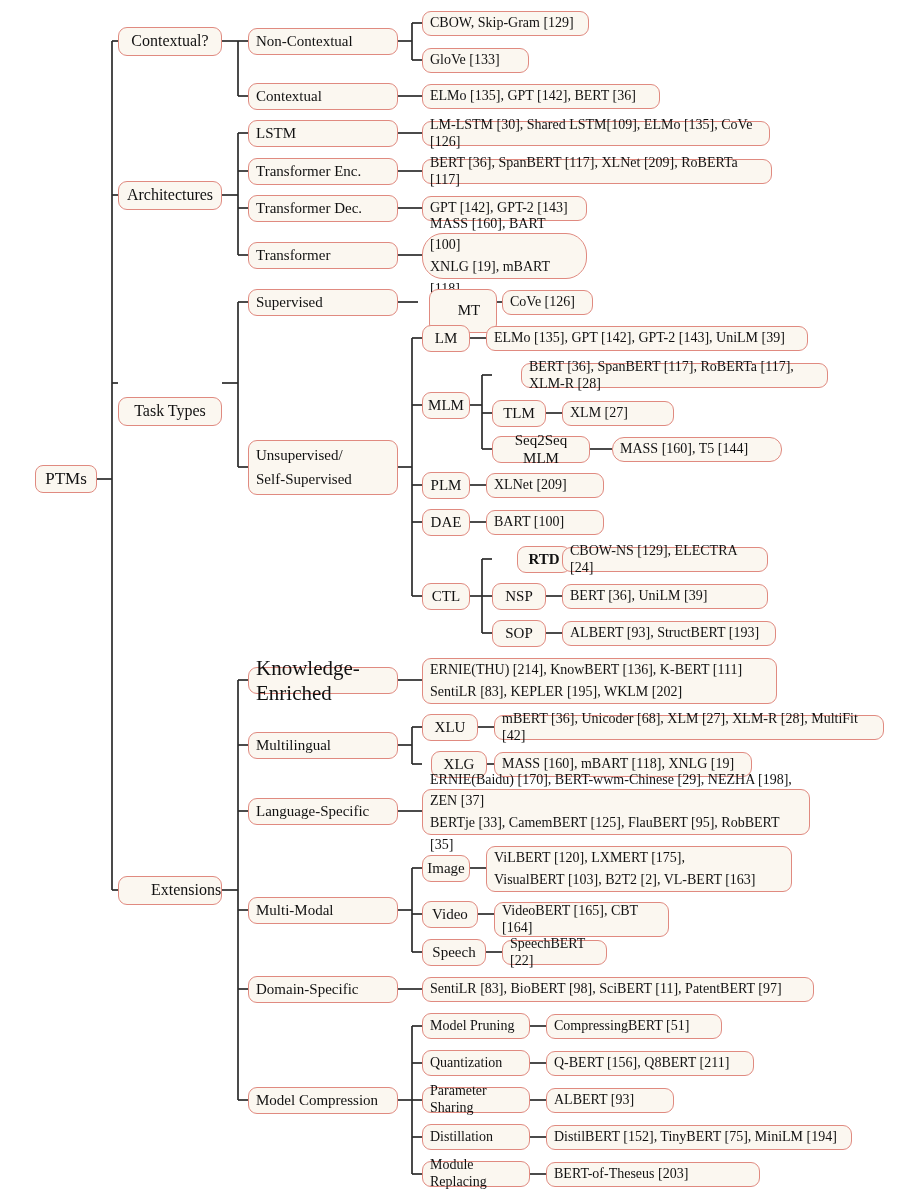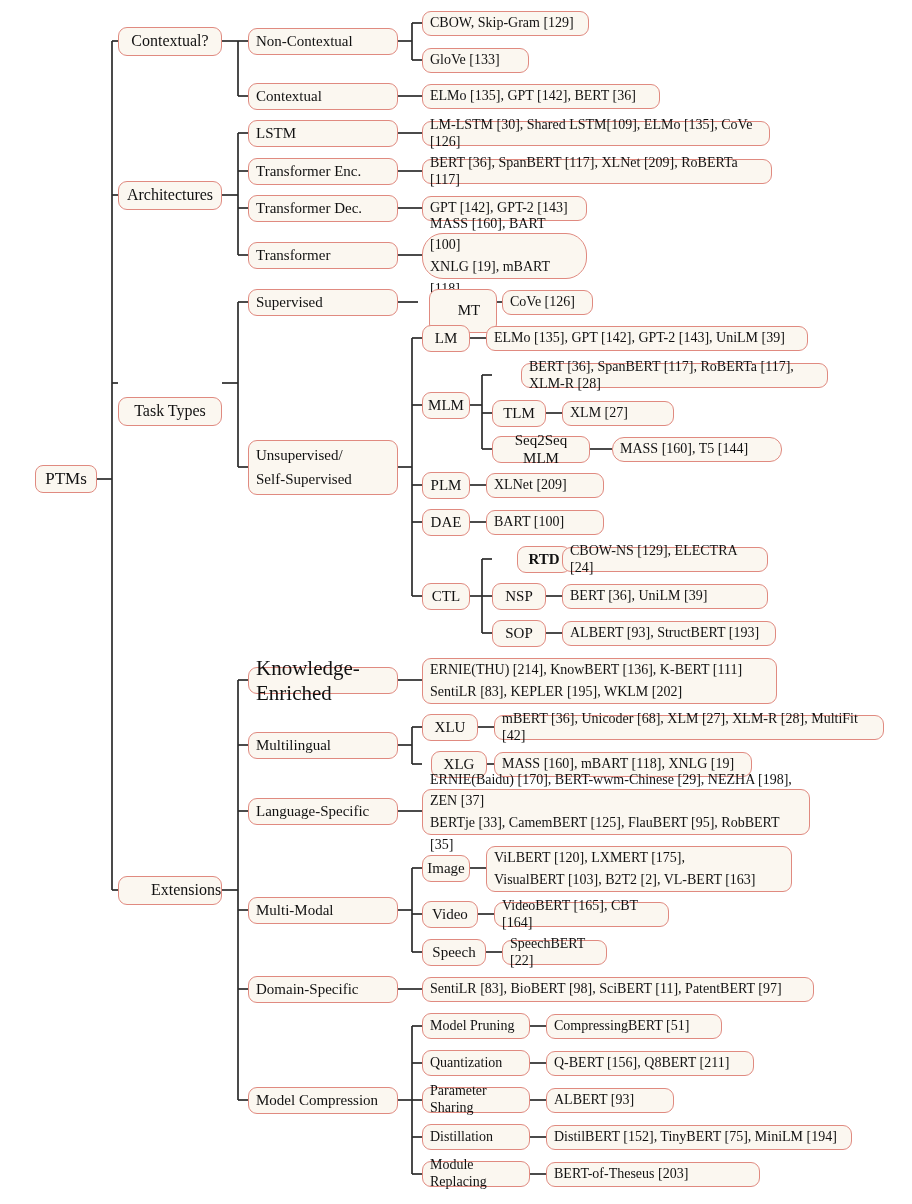--- a/index.html
+++ b/index.html
@@ -312,21 +312,21 @@
   <div class="node c" style="left:422px;top:855px;width:48px;height:27px;font-size:15px;">
     <span class="lbl">Image</span>
   </div>
   <div class="node l two" style="left:486px;top:846px;width:306px;height:46px;font-size:14px;">
     <span class="lbl">ViLBERT [120], LXMERT [175],
 VisualBERT [103], B2T2 [2], VL-BERT [163]</span>
   </div>
   <div class="node c" style="left:422px;top:901px;width:56px;height:27px;font-size:15px;">
     <span class="lbl">Video</span>
   </div>
-  <div class="node l" style="left:494px;top:902px;width:175px;height:25px;font-size:14px;">
+  <div class="node l" style="left:494px;top:902px;width:175px;height:35px;font-size:14px;">
     <span class="lbl">VideoBERT [165], CBT [164]</span>
   </div>
   <div class="node c" style="left:422px;top:939px;width:64px;height:27px;font-size:15px;">
     <span class="lbl">Speech</span>
   </div>
   <div class="node l" style="left:502px;top:940px;width:105px;height:25px;font-size:14px;">
     <span class="lbl">SpeechBERT [22]</span>
   </div>
 
   <div class="node l" style="left:248px;top:976px;width:150px;height:27px;font-size:15px;">

